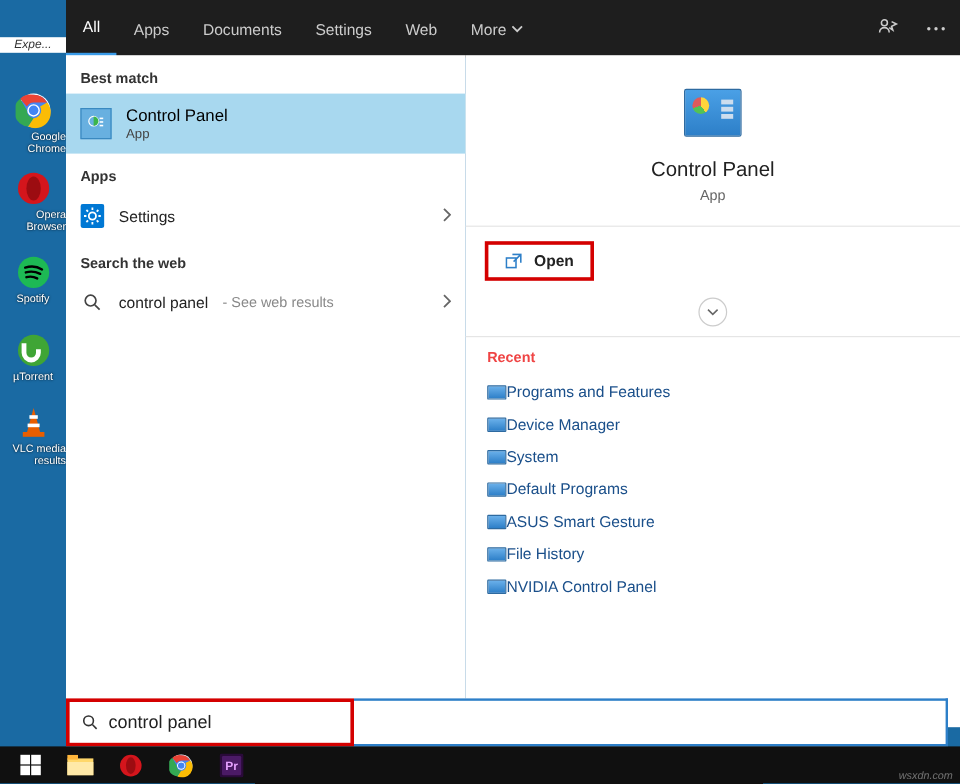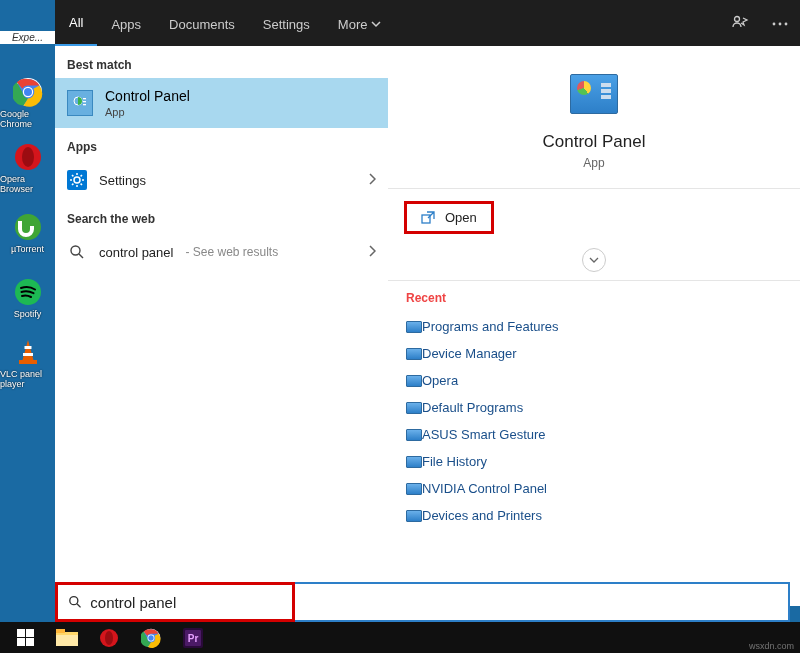--- a/index.html
+++ b/index.html
@@ -2,21 +2,21 @@
 <html><head>
 <meta charset="utf-8">
 <style>
   * { box-sizing: border-box; margin: 0; padding: 0; font-family: "Segoe UI", Arial, sans-serif; }
   body { width: 800px; height: 653px; overflow: hidden; position: relative; background: #1a6aa3; }
 
   
   .desktop-icons { position: absolute; left: 0; top: 0; width: 55px; padding-top: 0; }
   .dicon { width: 55px; height: 55px; display: flex; flex-direction: column; align-items: center; justify-content: center; gap: 1px; margin-top: 10px; }
   .dicon .glyph { width: 32px; height: 32px; display: flex; align-items: center; justify-content: center; border-radius: 4px; }
-  .dicon .lbl { font-size: 9px; color: #fff; text-align: left; line-height: 10px; text-shadow: 0 0 2px #000; }
+  .dicon .lbl { font-size: 9px; color: #fff; text-align: right; line-height: 10px; text-shadow: 0 0 2px #000; }
   .exp { font-style: italic; color: #333; background: #fff; font-size: 10px; padding: 1px 12px; }
 
   
   .tabbar { position: absolute; left: 55px; top: 0; right: 0; height: 48px; background: #1e1e1e; display: flex; align-items: center; color: #ccc; font-size: 13px; }
   .tab { padding: 0 14px; height: 46px; display: flex; align-items: center; cursor: default; white-space: nowrap; }
   .tab.active { color: #fff; border-bottom: 3px solid #3a9be8; }
   .tab.more svg { margin-left: 4px; }
   .tabbar .spacer { flex: 1; }
   .tabbar .ticon { width: 40px; display: flex; align-items: center; justify-content: center; height: 46px; }
 
@@ -34,42 +34,42 @@
 
   
   .detail { position: absolute; left: 388px; top: 46px; right: 0; bottom: 47px; background: #fff; display: flex; flex-direction: column; align-items: stretch; }
   .detail-top { display: flex; flex-direction: column; align-items: center; padding: 28px 0 18px; }
   .cp-large { width: 48px; height: 40px; background: linear-gradient(#4aa0e6,#2d7fc8); border: 1px solid #2d6aa0; border-radius: 2px; position: relative; }
   .cp-large::after { content:""; position:absolute; left:6px; top:6px; width:14px; height:14px; border-radius:50%; background: conic-gradient(#ffd43b 0 40%, #54c254 40% 70%, #e05a5a 70% 100%); }
   .cp-large::before { content:""; position:absolute; right:6px; top:8px; width:10px; height:4px; background:#cde; box-shadow: 0 6px 0 #cde, 0 12px 0 #cde; }
   .detail-title { font-size: 17px; color: #222; margin-top: 18px; }
   .detail-sub { font-size: 12px; color: #666; margin-top: 4px; }
   .hr { height: 1px; background: #e5e5e5; margin: 0; }
-  .open-row { padding: 12px 16px; }
+  .open-row { padding: 12px 16px; font-weight: bold; }
   .open-btn { display: inline-flex; align-items: center; gap: 10px; padding: 6px 14px; border: 3px solid #d40000; font-size: 13px; color: #222; }
   .open-btn svg { color: #2d7fc8; }
   .expander { display:flex; justify-content:center; padding: 2px 0 8px; }
   .expander .circ { width:24px; height:24px; border:1px solid #ccc; border-radius:50%; display:flex; align-items:center; justify-content:center; color:#666; background:#fff; }
   .recent-h { font-size: 12px; font-weight:600; color:#ef4444; padding: 10px 18px 8px; }
   .recent-list { display:flex; flex-direction:column; padding: 0 6px; }
   .recent-item { display:flex; align-items:center; padding: 6px 12px; font-size: 13px; color:#1a4f8a; }
   .recent-item .ri { width:16px; height:12px; background: linear-gradient(#6ab0ea,#2d7fc8); border:1px solid #2d6aa0; border-radius:1px; }
 
   
   .searchbar { position:absolute; left:55px; bottom:31px; right:10px; height: 40px; display:flex; }
   .searchbox { width: 240px; height:40px; border:3px solid #d40000; background:#fff; display:flex; align-items:center; padding: 0 10px; gap:8px; }
   .searchbox input { border:none; outline:none; font-size:15px; width:100%; color:#222; background:transparent; }
   .searchrest { flex:1; height:40px; border:2px solid #2d7fc8; border-left:none; background:#fff; }
 
   
   .taskbar { position:absolute; left:0; right:0; bottom:0; height:31px; background:#101010; display:flex; align-items:center; padding-left:4px; gap:0; }
   .tb-btn { width:42px; height:31px; display:flex; align-items:center; justify-content:center; }
   .winlogo { display:grid; grid-template-columns: 8px 8px; grid-template-rows: 8px 8px; gap:1px; }
   .winlogo span { background:#fff; }
-  .watermark { position:absolute; right:6px; bottom:2px; font-size:9px; color:rgba(255,255,255,.4); }
+  .watermark { position:absolute; right:6px; bottom:2px; font-size:9px; color:rgba(255,255,255,.4);font-style:italic; }
 </style>
 </head>
 <body>
 
 <div class="desktop-icons">
   <div class="dicon">
     <span class="exp">Expe...</span>
   </div>
   <div class="dicon">
     <div class="glyph">
@@ -90,53 +90,54 @@
       <svg width="28" height="28" viewBox="0 0 28 28">
           <ellipse cx="14" cy="14" rx="13" ry="13" fill="#d4151c"></ellipse>
           <ellipse cx="14" cy="14" rx="6" ry="10" fill="#9c0c11"></ellipse>
         </svg>
     </div>
     <div class="lbl">Opera Browser</div>
   </div>
   <div class="dicon">
     <div class="glyph">
       <svg width="28" height="28" viewBox="0 0 28 28">
+          <circle cx="14" cy="14" r="13" fill="#1DB954"></circle>
+          <path d="M7 10c5-1.5 10-1 14 1.5M7.5 14c4-1.2 8-.8 12 1.2M8 18c3-.9 6-.6 9 1" stroke="#000" stroke-width="2" stroke-linecap="round" fill="none"></path>
+        </svg>
+    </div>
+    <div class="lbl">Spotify</div>
+  </div>
+  <div class="dicon">
+    <div class="glyph">
+      <svg width="28" height="28" viewBox="0 0 28 28">
           <circle cx="14" cy="14" r="13" fill="#3fa535"></circle>
           <path d="M8 8v8a4 4 0 0 0 8 0v-3h4v3a8 8 0 0 1-16 0V8z" fill="#fff"></path>
         </svg>
     </div>
     <div class="lbl">µTorrent</div>
-  </div>
-  <div class="dicon">
-    <div class="glyph">
-      <svg width="28" height="28" viewBox="0 0 28 28">
-          <circle cx="14" cy="14" r="13" fill="#1DB954"></circle>
-          <path d="M7 10c5-1.5 10-1 14 1.5M7.5 14c4-1.2 8-.8 12 1.2M8 18c3-.9 6-.6 9 1" stroke="#000" stroke-width="2" stroke-linecap="round" fill="none"></path>
-        </svg>
-    </div>
-    <div class="lbl">Spotify</div>
   </div>
   <div class="dicon">
     <div class="glyph">
       <svg width="26" height="28" viewBox="0 0 26 28">
           <polygon points="13,2 19,24 7,24" fill="#e85e00"></polygon>
           <rect x="9.5" y="8" width="7" height="3" fill="#fff"></rect>
           <rect x="8" y="15" width="10" height="3" fill="#fff"></rect>
           <rect x="4" y="22" width="18" height="4" fill="#e85e00"></rect>
         </svg>
     </div>
-    <div class="lbl">VLC panel player</div>
+    <div class="lbl">VLC media results</div>
   </div>
 </div>
 
 <div class="tabbar">
   <div class="tab active">All</div>
   <div class="tab">Apps</div>
   <div class="tab">Documents</div>
   <div class="tab">Settings</div>
+  <div class="tab">Web</div>
   <div class="tab more">
     <span>More</span>
     <svg width="10" height="10" viewBox="0 0 10 10">
         <path d="M1 3l4 4 4-4" stroke="#ccc" fill="none" stroke-width="1.5"></path>
       </svg>
   </div>
   <div class="spacer"></div>
   <div class="ticon">
     <svg width="18" height="18" viewBox="0 0 18 18" fill="none" stroke="#ccc" stroke-width="1.3">
         <circle cx="6" cy="4" r="2.5"></circle>
@@ -244,41 +245,37 @@
     <div class="recent-item">
         <span class="ri"></span>
         <span>Programs and Features</span>
       </div>
     <div class="recent-item">
         <span class="ri"></span>
         <span>Device Manager</span>
       </div>
     <div class="recent-item">
         <span class="ri"></span>
-        <span>Opera</span>
+        <span>System</span>
       </div>
     <div class="recent-item">
         <span class="ri"></span>
         <span>Default Programs</span>
       </div>
     <div class="recent-item">
         <span class="ri"></span>
         <span>ASUS Smart Gesture</span>
       </div>
     <div class="recent-item">
         <span class="ri"></span>
         <span>File History</span>
       </div>
     <div class="recent-item">
         <span class="ri"></span>
         <span>NVIDIA Control Panel</span>
-      </div>
-    <div class="recent-item">
-        <span class="ri"></span>
-        <span>Devices and Printers</span>
       </div>
   </div>
 </div>
 
 <div class="searchbar">
   <div class="searchbox">
     <svg width="16" height="16" viewBox="0 0 16 16">
         <circle cx="6.5" cy="6.5" r="4.5" fill="none" stroke="#333" stroke-width="1.5"></circle>
         <line x1="10" y1="10" x2="14" y2="14" stroke="#333" stroke-width="1.5"></line>
       </svg>

